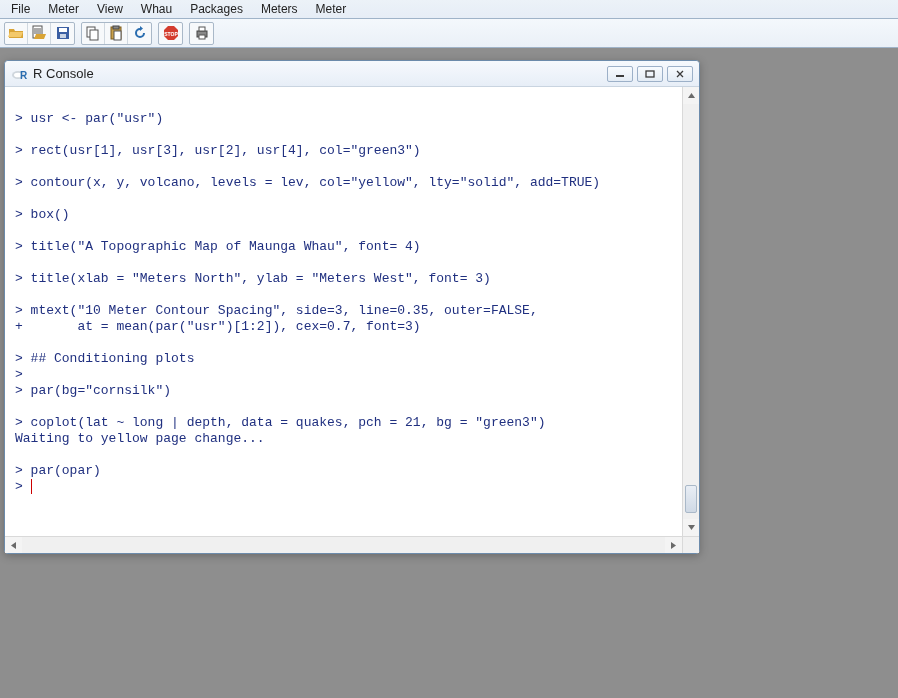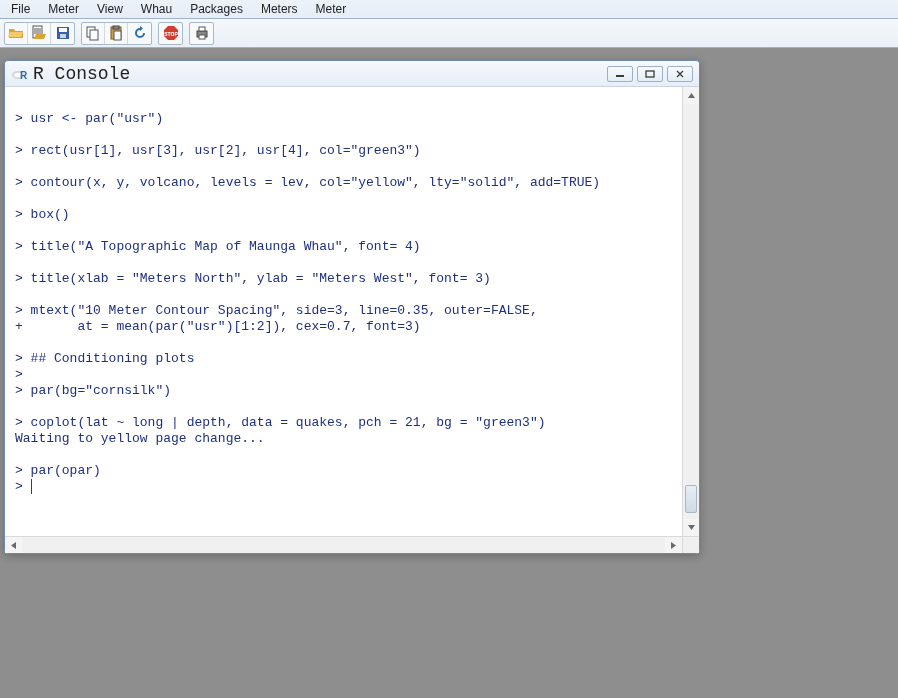--- a/index.html
+++ b/index.html
@@ -86,22 +86,21 @@
     border-radius: 4px 4px 0 0;
   }
   .titlebar .r-icon {
     width: 16px; height: 16px;
     margin-right: 6px;
     display:flex;align-items:center;justify-content:center;
   }
   .titlebar .title {
     flex: 1;
     color: #222;
-    font-size: 18px;
-    font-family: Liberation Mono, monospace;
+    font-size: 13px;
   }
   .win-controls {
     display: flex;
     gap: 4px;
   }
   .win-btn {
     width: 26px;
     height: 16px;
     border: 1px solid #9cb0c8;
     border-radius: 2px;

